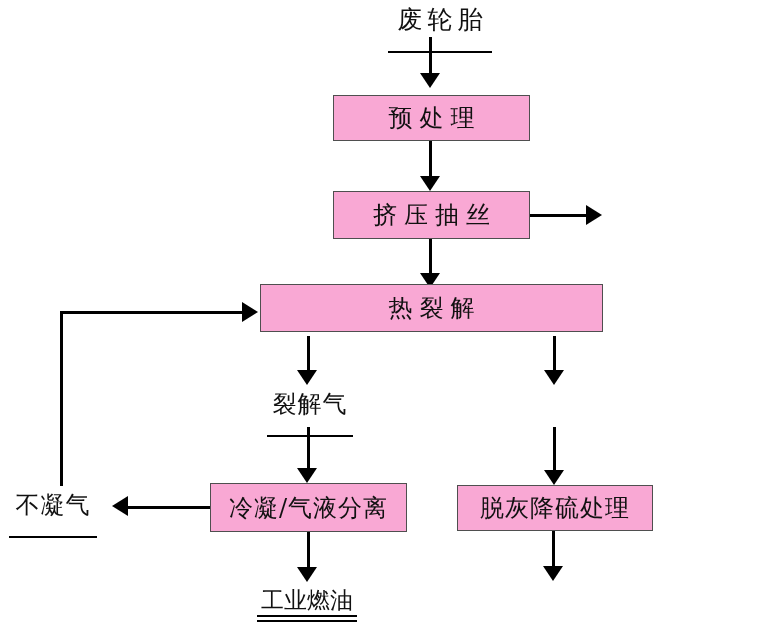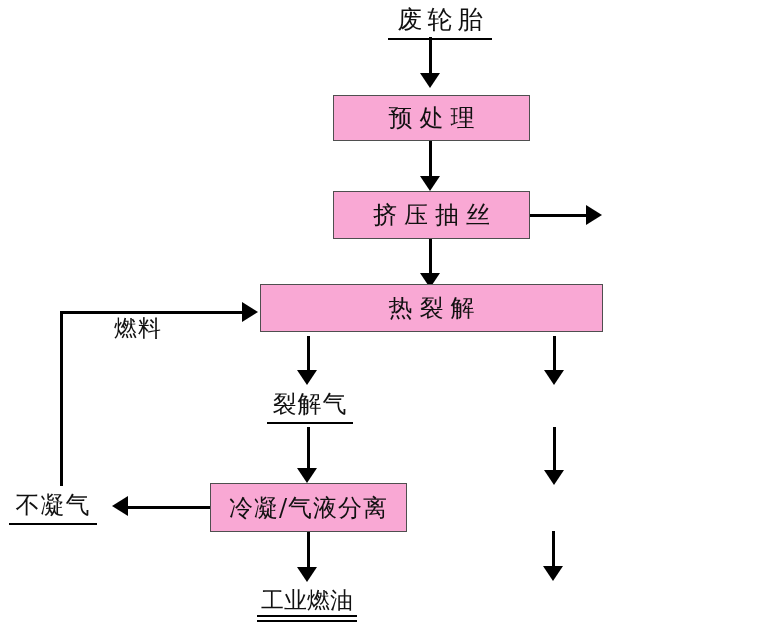--- a/index.html
+++ b/index.html
@@ -24,21 +24,21 @@
 
   
   .lbl {
     position: absolute;
     font-size: 24px;
     text-align: center;
     letter-spacing: 1px;
     line-height: 1.15;
   }
   
-  .u { border-bottom: 2.2px solid #000; padding-bottom: 3px; }
+  .u { border-bottom: 2.2px solid #000; padding-bottom: 16px; }
   
   .uu { position: relative; padding-bottom: 9px; }
   .uu::before { content: ""; position: absolute; left: 0; right: 0; bottom: 5px; border-bottom: 2px solid #000; }
   .uu::after  { content: ""; position: absolute; left: 0; right: 0; bottom: 0;  border-bottom: 2.6px solid #000; }
 
   
   .vl { position: absolute; width: 2.6px; background: #000; }
   .hl { position: absolute; height: 2.6px; background: #000; }
 
   
@@ -81,21 +81,20 @@
     <div class="hl" style="left:530px; top:214px; width:57px;"></div>
     <div class="ar" style="left:586px; top:205px;"></div>
   </div>
 
 
   <div>
     <div class="vl" style="left:429px; top:239px; height:35px;"></div>
     <div class="ad" style="left:420px; top:273px;"></div>
   </div>
 
-  <div class="lbl" style="left:47px; top:315px; width:182px; font-size:23px;">燃料</div>
 
   <div>
     <div class="vl" style="left:60px; top:311px; height:175px;"></div>
     <div class="hl" style="left:60px; top:311px; width:182px;"></div>
     <div class="ar" style="left:242px; top:302px;"></div>
   </div>
 
   <div class="node sp" style="left:260px; top:284px; width:343px; height:48px;">
     <span>热裂解</span>
   </div>
@@ -117,20 +116,23 @@
   </div>
   <div>
     <div class="vl" style="left:553px; top:427px; height:44px;"></div>
     <div class="ad" style="left:544px; top:470px;"></div>
   </div>
 
   <div class="node" style="left:210px; top:483px; width:197px; height:49px;">
     <span>冷凝/气液分离</span>
   </div>
 
+  <div class="node" style="left:457px; top:485px; width:196px; height:46px;">
+    <span>脱灰降硫处理</span>
+  </div>
 
   <div>
     <div class="hl" style="left:127px; top:506px; width:83px;"></div>
     <div class="al" style="left:112px; top:496px;"></div>
   </div>
 
   <div class="lbl u" style="left:9px; top:492px; width:88px;">不凝气</div>
 
   <div>
     <div class="vl" style="left:307px; top:532px; height:36px;"></div>

